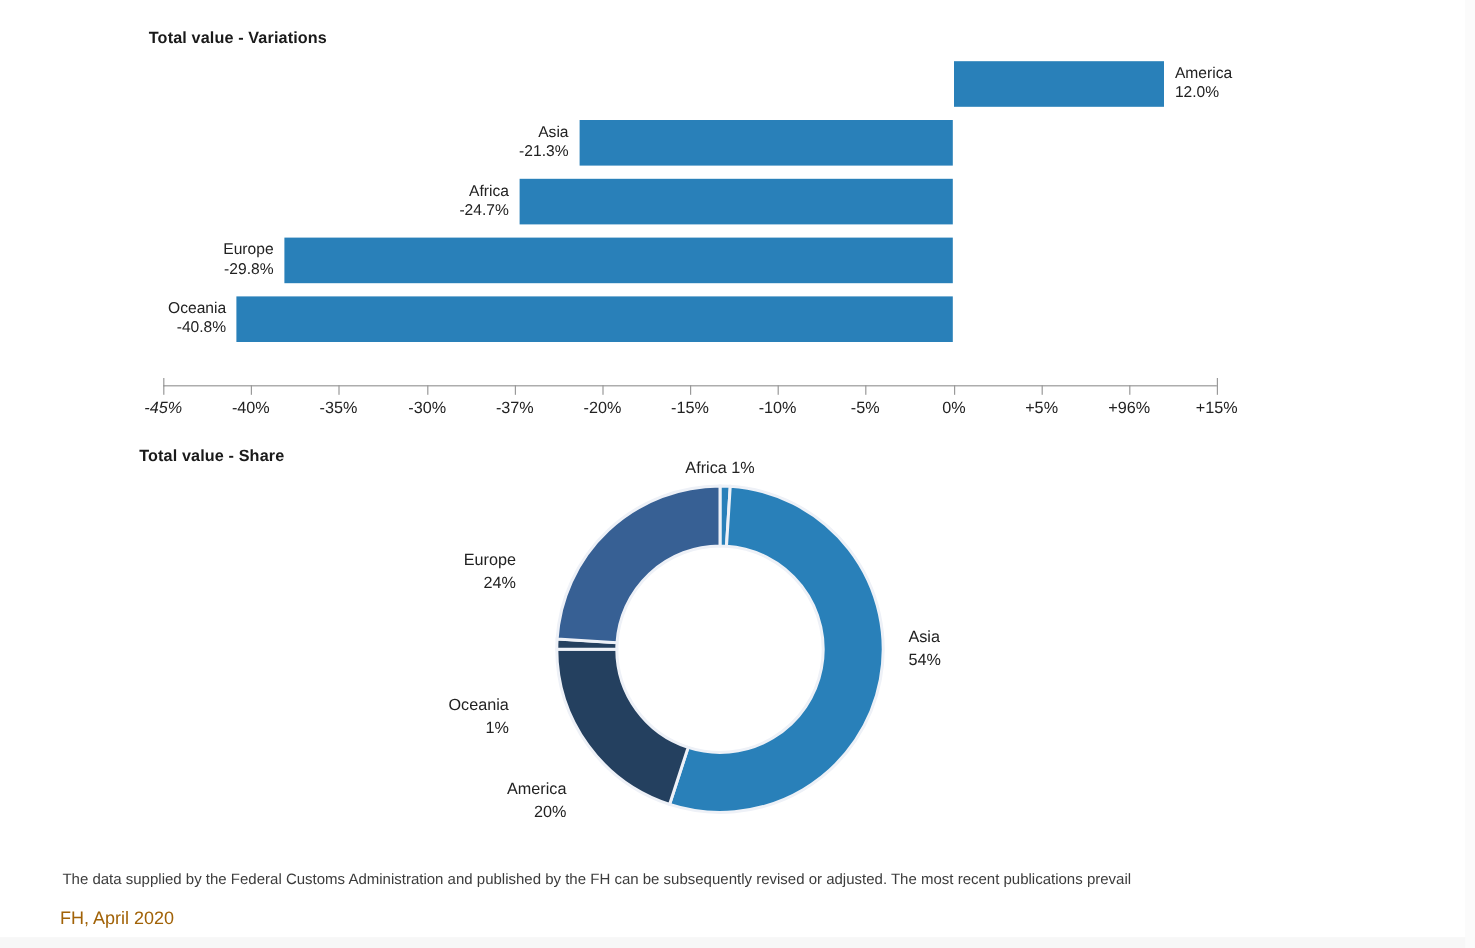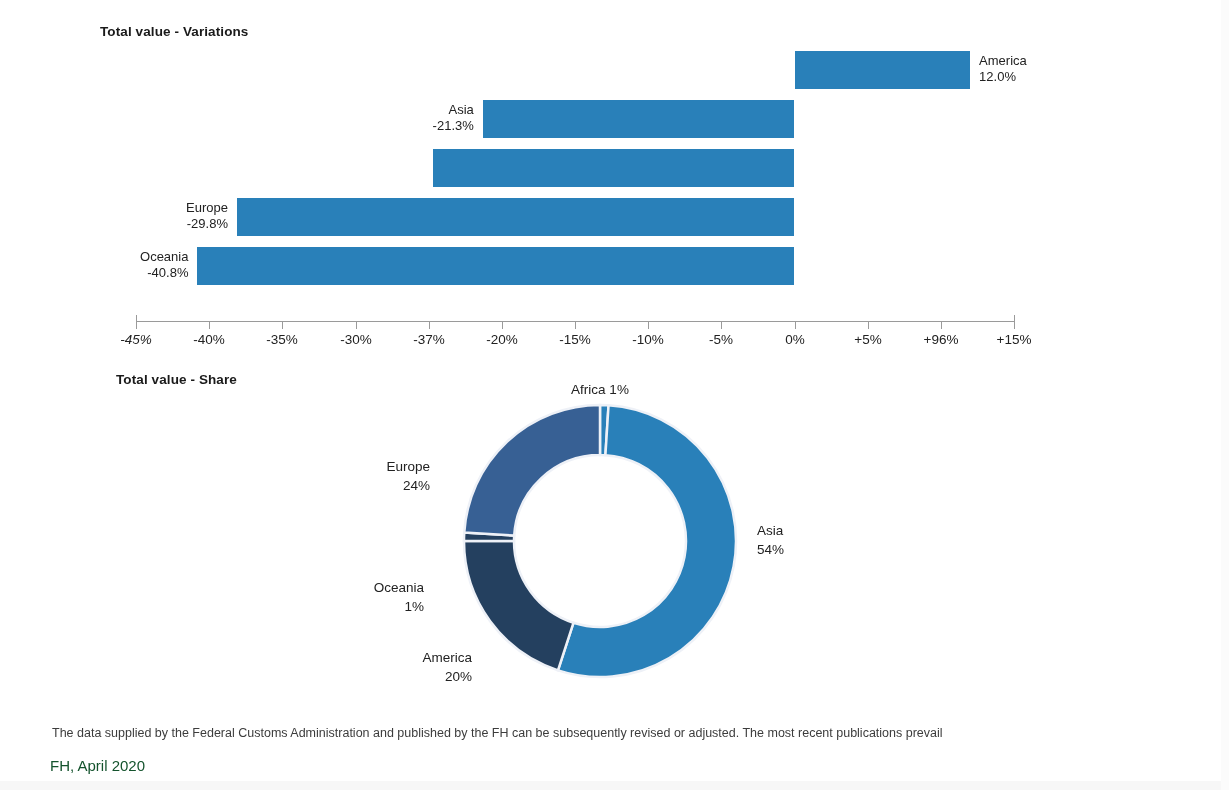--- a/index.html
+++ b/index.html
@@ -15,21 +15,21 @@
 
   
   .sec-title{
     position:absolute;
     font-size:13.5px;
     font-weight:bold;
     color:#1a1a1a;
     letter-spacing:.1px;
     white-space:nowrap;
   }
-  #bar-title{left:100px;top:24px;}
+  #bar-title{left:124px;top:24px;}
   #donut-title{left:116px;top:372px;}
 
   
   #bar-chart{position:absolute;left:0;top:40px;width:1229px;height:290px;}
   .bar-row{position:absolute;height:38px;}
   .bar{
     position:absolute;top:0;height:100%;
     background:#2980b9;
     box-sizing:border-box;
   }
@@ -73,21 +73,21 @@
   .donut-label.ta-l{text-align:left;}
   .donut-label.ta-c{text-align:center;}
 
   
   #footer-note{
     position:absolute;left:52px;top:726px;
     font-size:12.5px;color:#3c3c3c;white-space:nowrap;
   }
   #footer-src{
     position:absolute;left:50px;top:757px;
-    font-size:15px;color:#14532d;white-space:nowrap;
+    font-size:15px;color:#a16207;white-space:nowrap;
   }
   #bottom-strip{
     position:absolute;left:0;top:781px;width:1229px;height:9px;background:#f7f7f7;
   }
   #right-strip{
     position:absolute;left:1221px;top:0;width:8px;height:790px;background:#fbfbfb;
   }
 </style>
 </head>
 <body>
@@ -102,20 +102,21 @@
         <div class="bar-row" style="top: 11px; left: 0px; width: 1229px;">
           <div class="bar" style="left: 794.5px; width: 175.6px; background: rgb(41, 128, 185);"></div>
           <div class="bar-label right" style="top: 2px; left: 979.1px;"><span>America</span><span class="v">12.0%</span></div>
         </div>
         <div class="bar-row" style="top: 60px; left: 0px; width: 1229px;">
           <div class="bar" style="left: 482.81px; width: 311.69px; background: rgb(41, 128, 185);"></div>
           <div class="bar-label" style="top: 2px; left: 323.81px;"><span>Asia</span><span class="v">-21.3%</span></div>
         </div>
         <div class="bar-row" style="top: 109px; left: 0px; width: 1229px;">
           <div class="bar" style="left: 433.057px; width: 361.443px; background: rgb(41, 128, 185);"></div>
+          <div class="bar-label" style="top: 2px; left: 274.057px;"><span>Africa</span><span class="v">-24.7%</span></div>
         </div>
         <div class="bar-row" style="top: 158px; left: 0px; width: 1229px;">
           <div class="bar" style="left: 236.97px; width: 557.53px; background: rgb(41, 128, 185);"></div>
           <div class="bar-label" style="top: 2px; left: 77.97px;"><span>Europe</span><span class="v">-29.8%</span></div>
         </div>
         <div class="bar-row" style="top: 207px; left: 0px; width: 1229px;">
           <div class="bar" style="left: 197.46px; width: 597.04px; background: rgb(41, 128, 185);"></div>
           <div class="bar-label" style="top: 2px; left: 38.46px;"><span>Oceania</span><span class="v">-40.8%</span></div>
         </div>
       </div>

